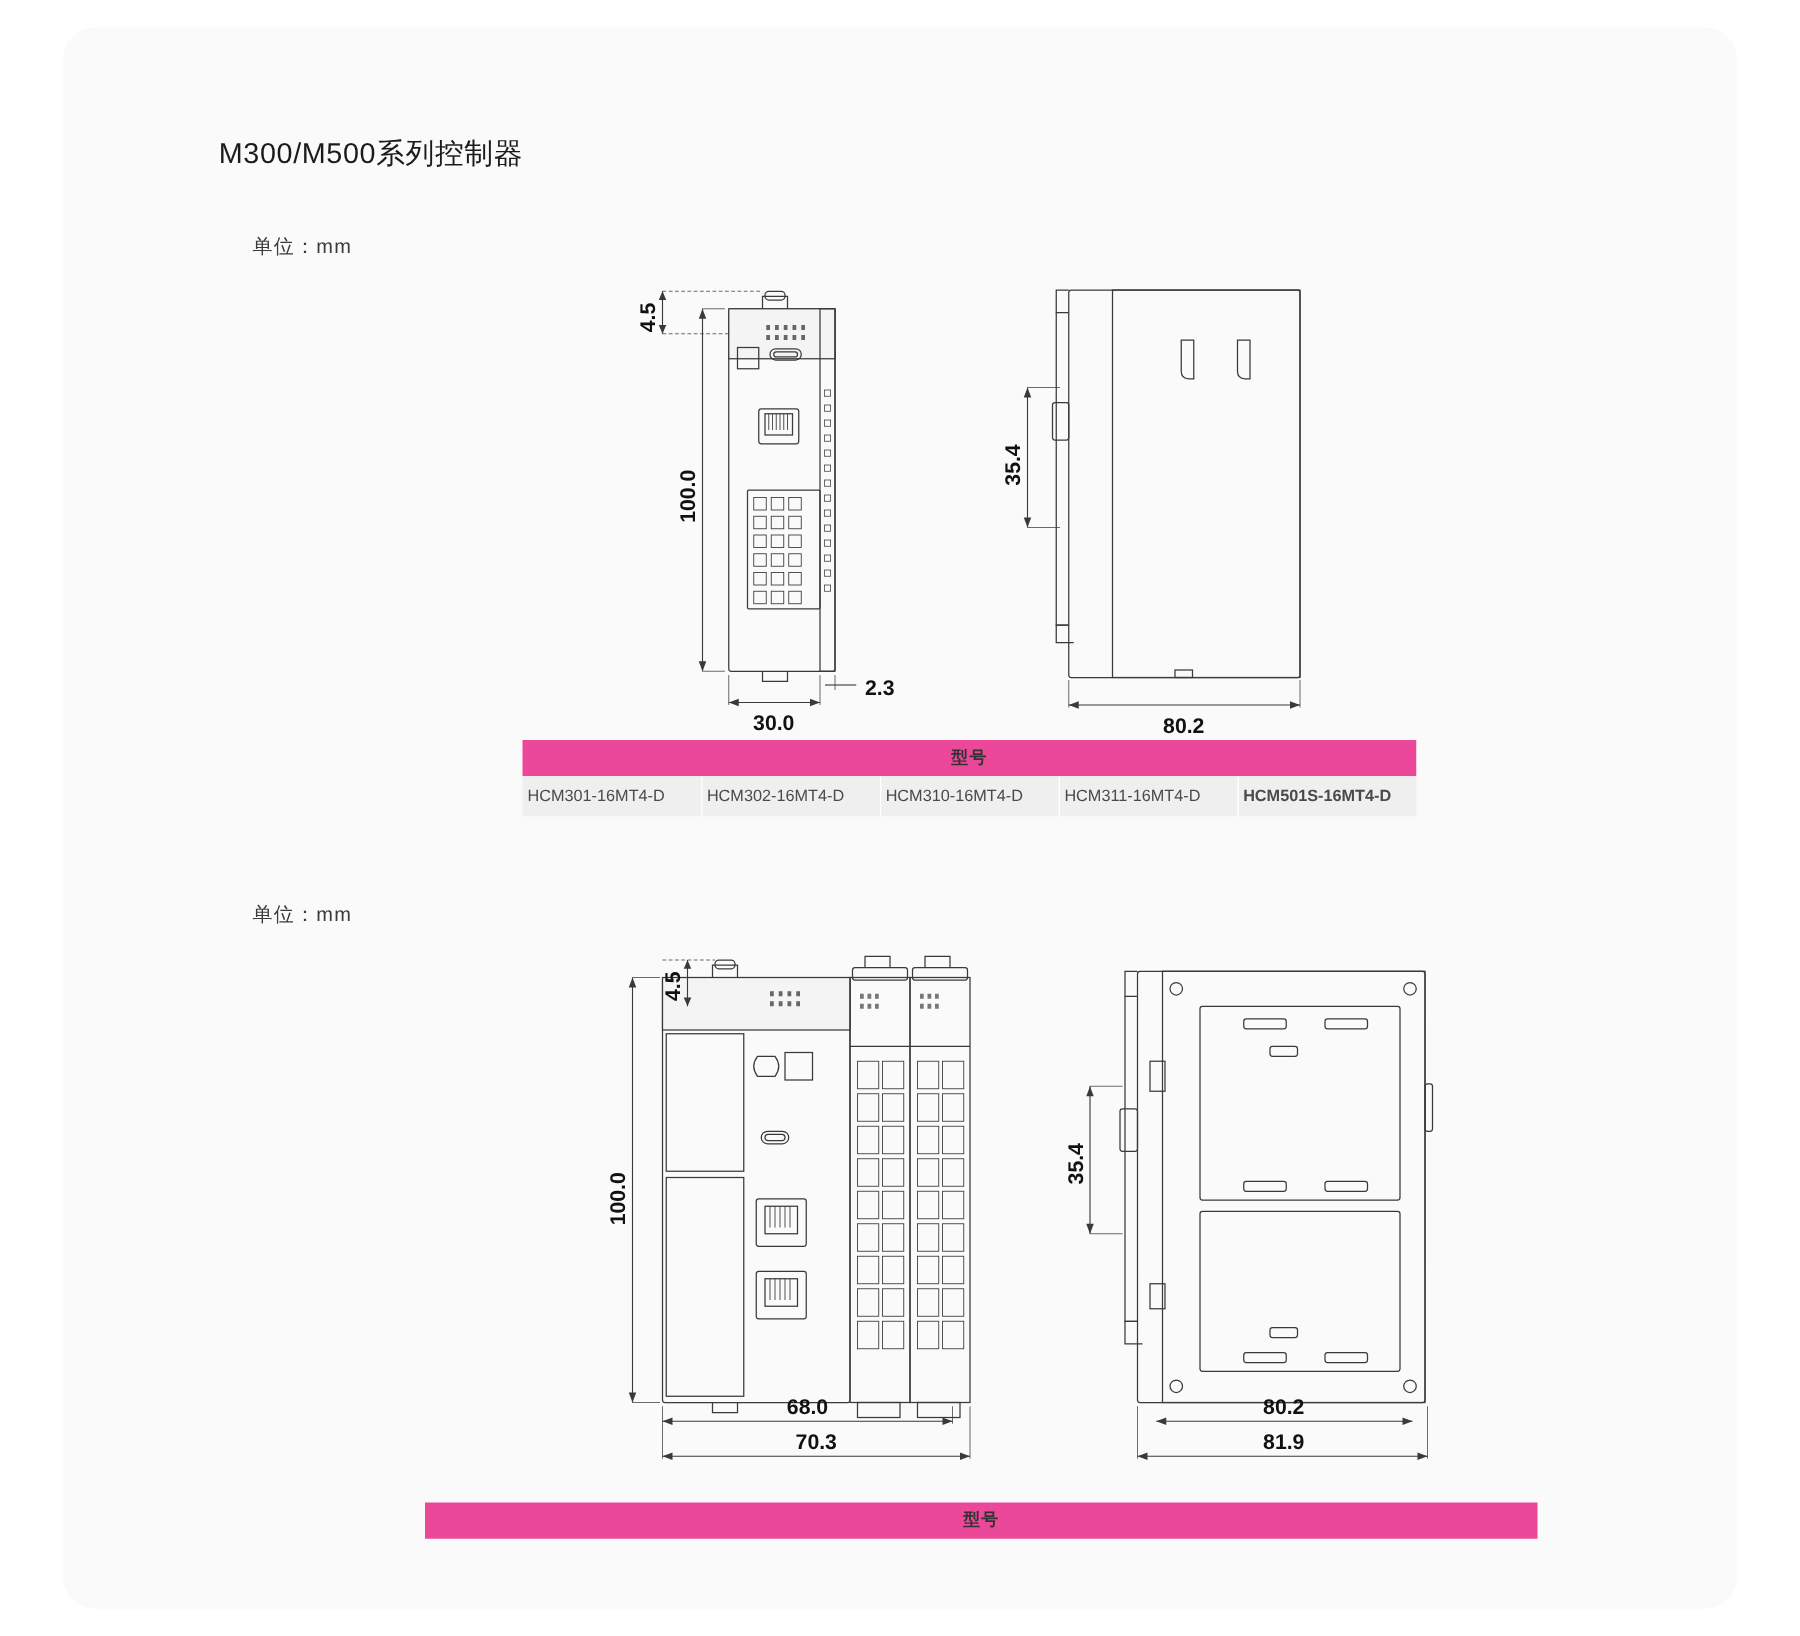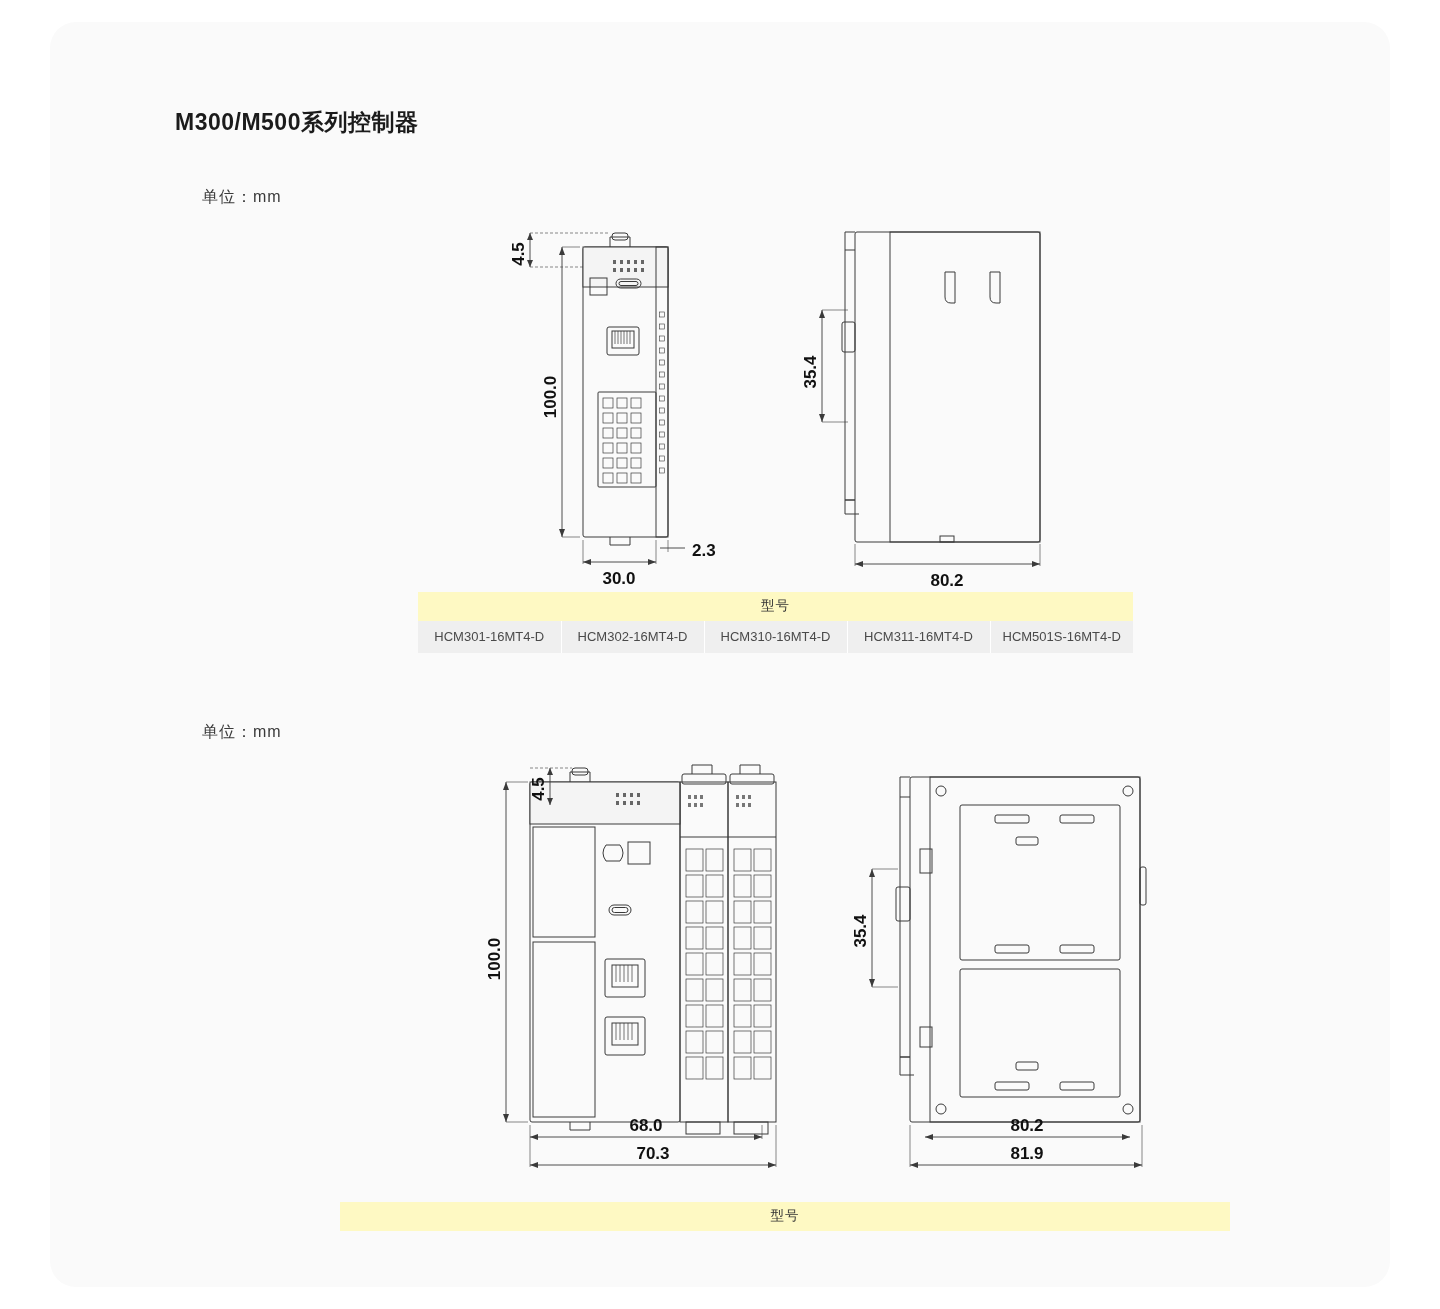--- a/index.html
+++ b/index.html
@@ -20,21 +20,21 @@
     width: 1340px;
     height: 1265px;
     background: #fafafa;
     border-radius: 26px;
   }
   .title {
     position: absolute;
     left: 125px;
     top: 85px;
     font-size: 23px;
-    font-weight: bold;
+    font-weight: normal;
     letter-spacing: 0.5px;
     color: #1b1b1b;
   }
   .unit-label {
     position: absolute;
     font-size: 16px;
     color: #3a3a3a;
     letter-spacing: 1px;
     text-align: center;
   }
@@ -43,38 +43,37 @@
 
   .drawing {
     position: absolute;
   }
   .model-table {
     position: absolute;
     border-collapse: collapse;
     table-layout: fixed;
   }
   .model-table .hdr td {
-    background: #fef9c3;
+    background: #ec4899;
     text-align: center;
     font-size: 13.5px;
     color: #333;
     padding: 5px 0 6px 0;
-    font-weight: normal;
+    font-weight: bold;
     letter-spacing: 1px;
   }
   .model-table .vals td {
     background: #efefef;
-    text-align: center;
     font-size: 13px;
     color: #4a4a4a;
     padding: 8px 4px 9px 4px;
     border-right: 1px solid #ffffff;
     white-space: nowrap;
   }
-  .model-table .vals td:last-child { border-right: none; }
+  .model-table .vals td:last-child { border-right: none; font-weight: bold; }
 
   .table1 { left: 368px; top: 570px; width: 715px; }
   .table2 { left: 290px; top: 1180px; width: 890px; }
 
   svg { display: block; }
   .dimtext {
     font-family: "Liberation Sans", sans-serif;
     font-weight: bold;
     font-size: 17px;
     fill: #111;

